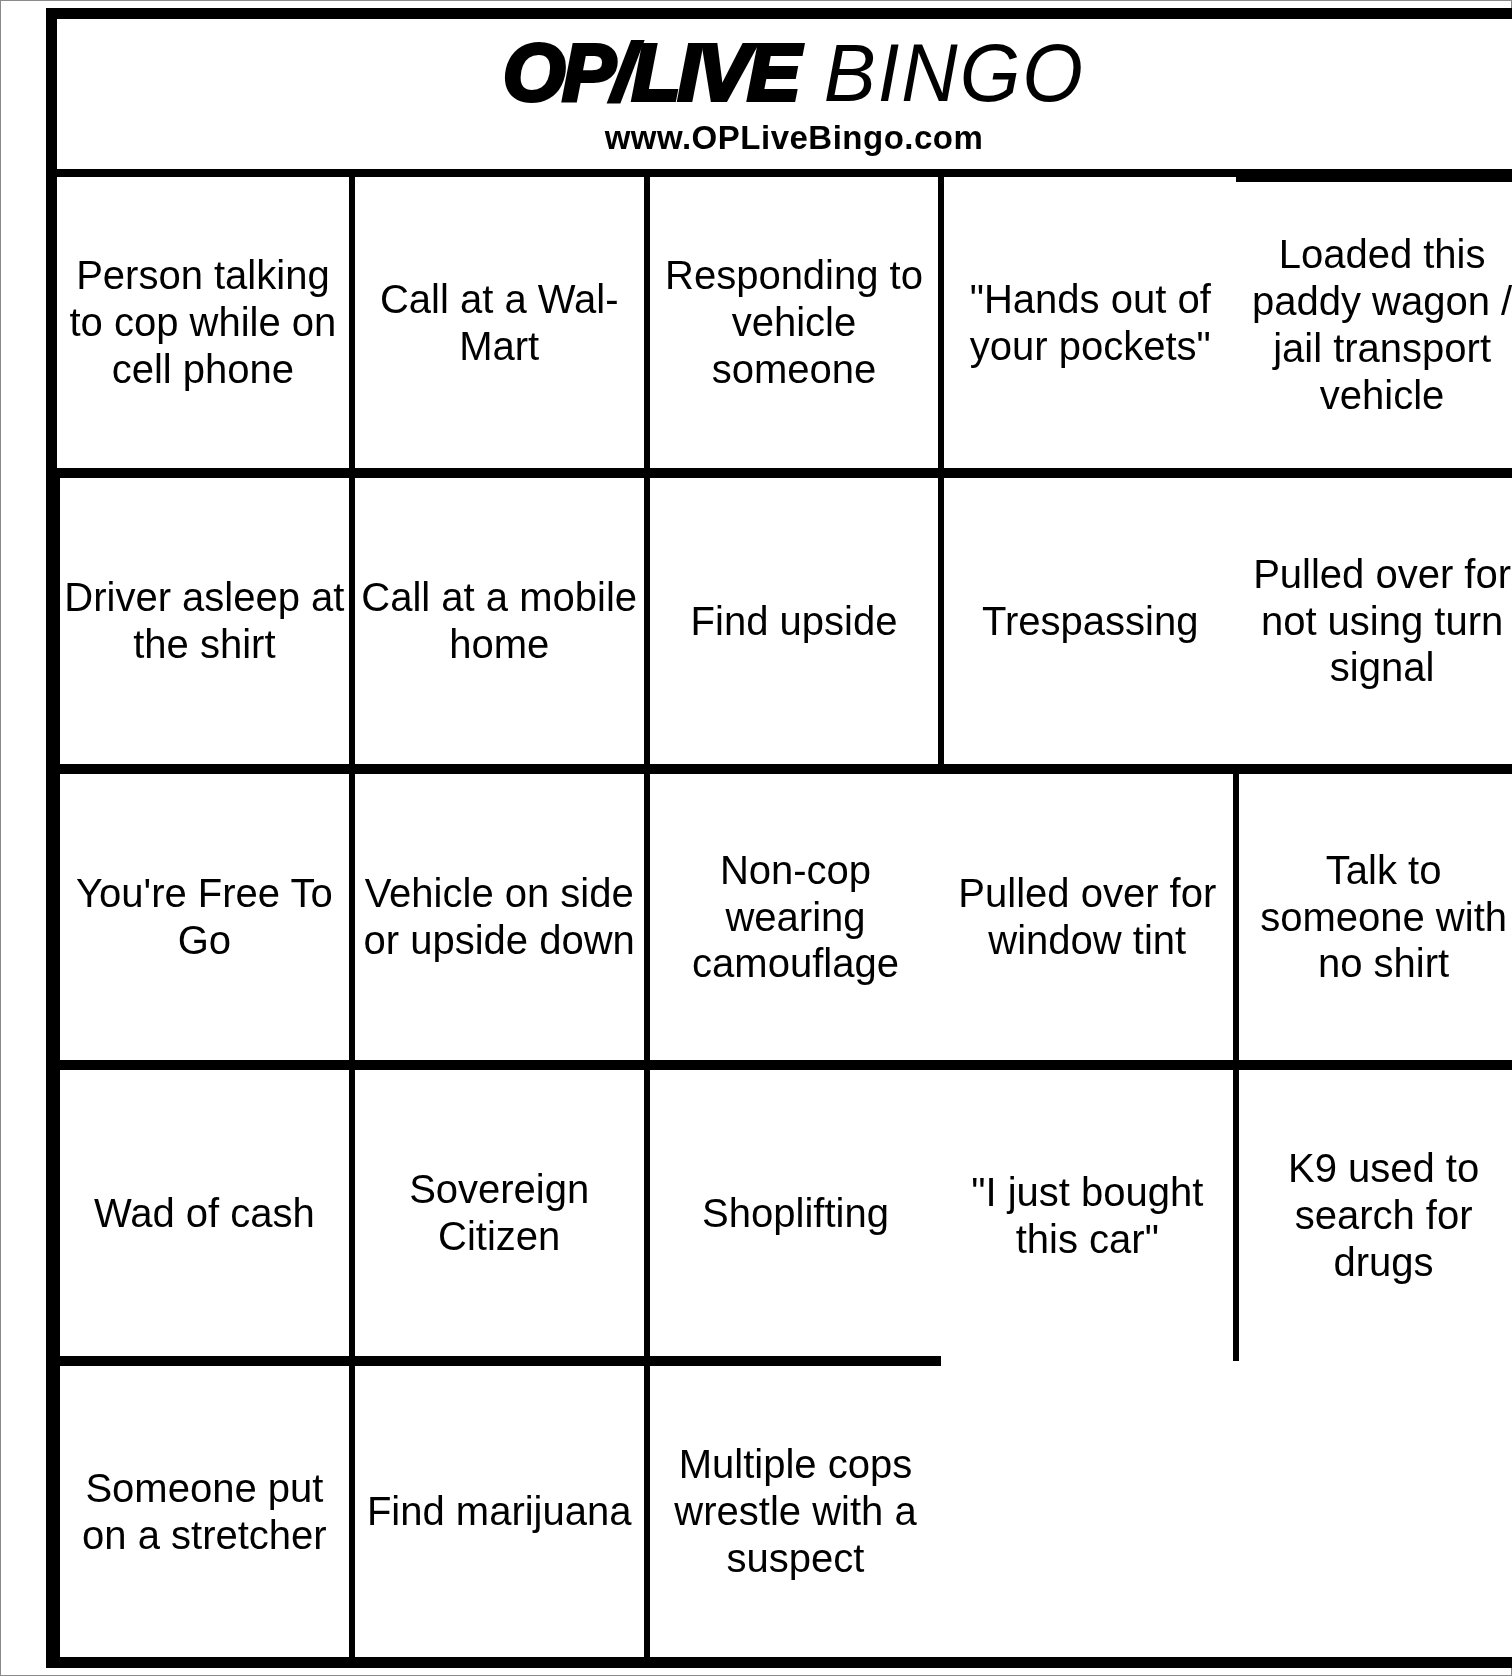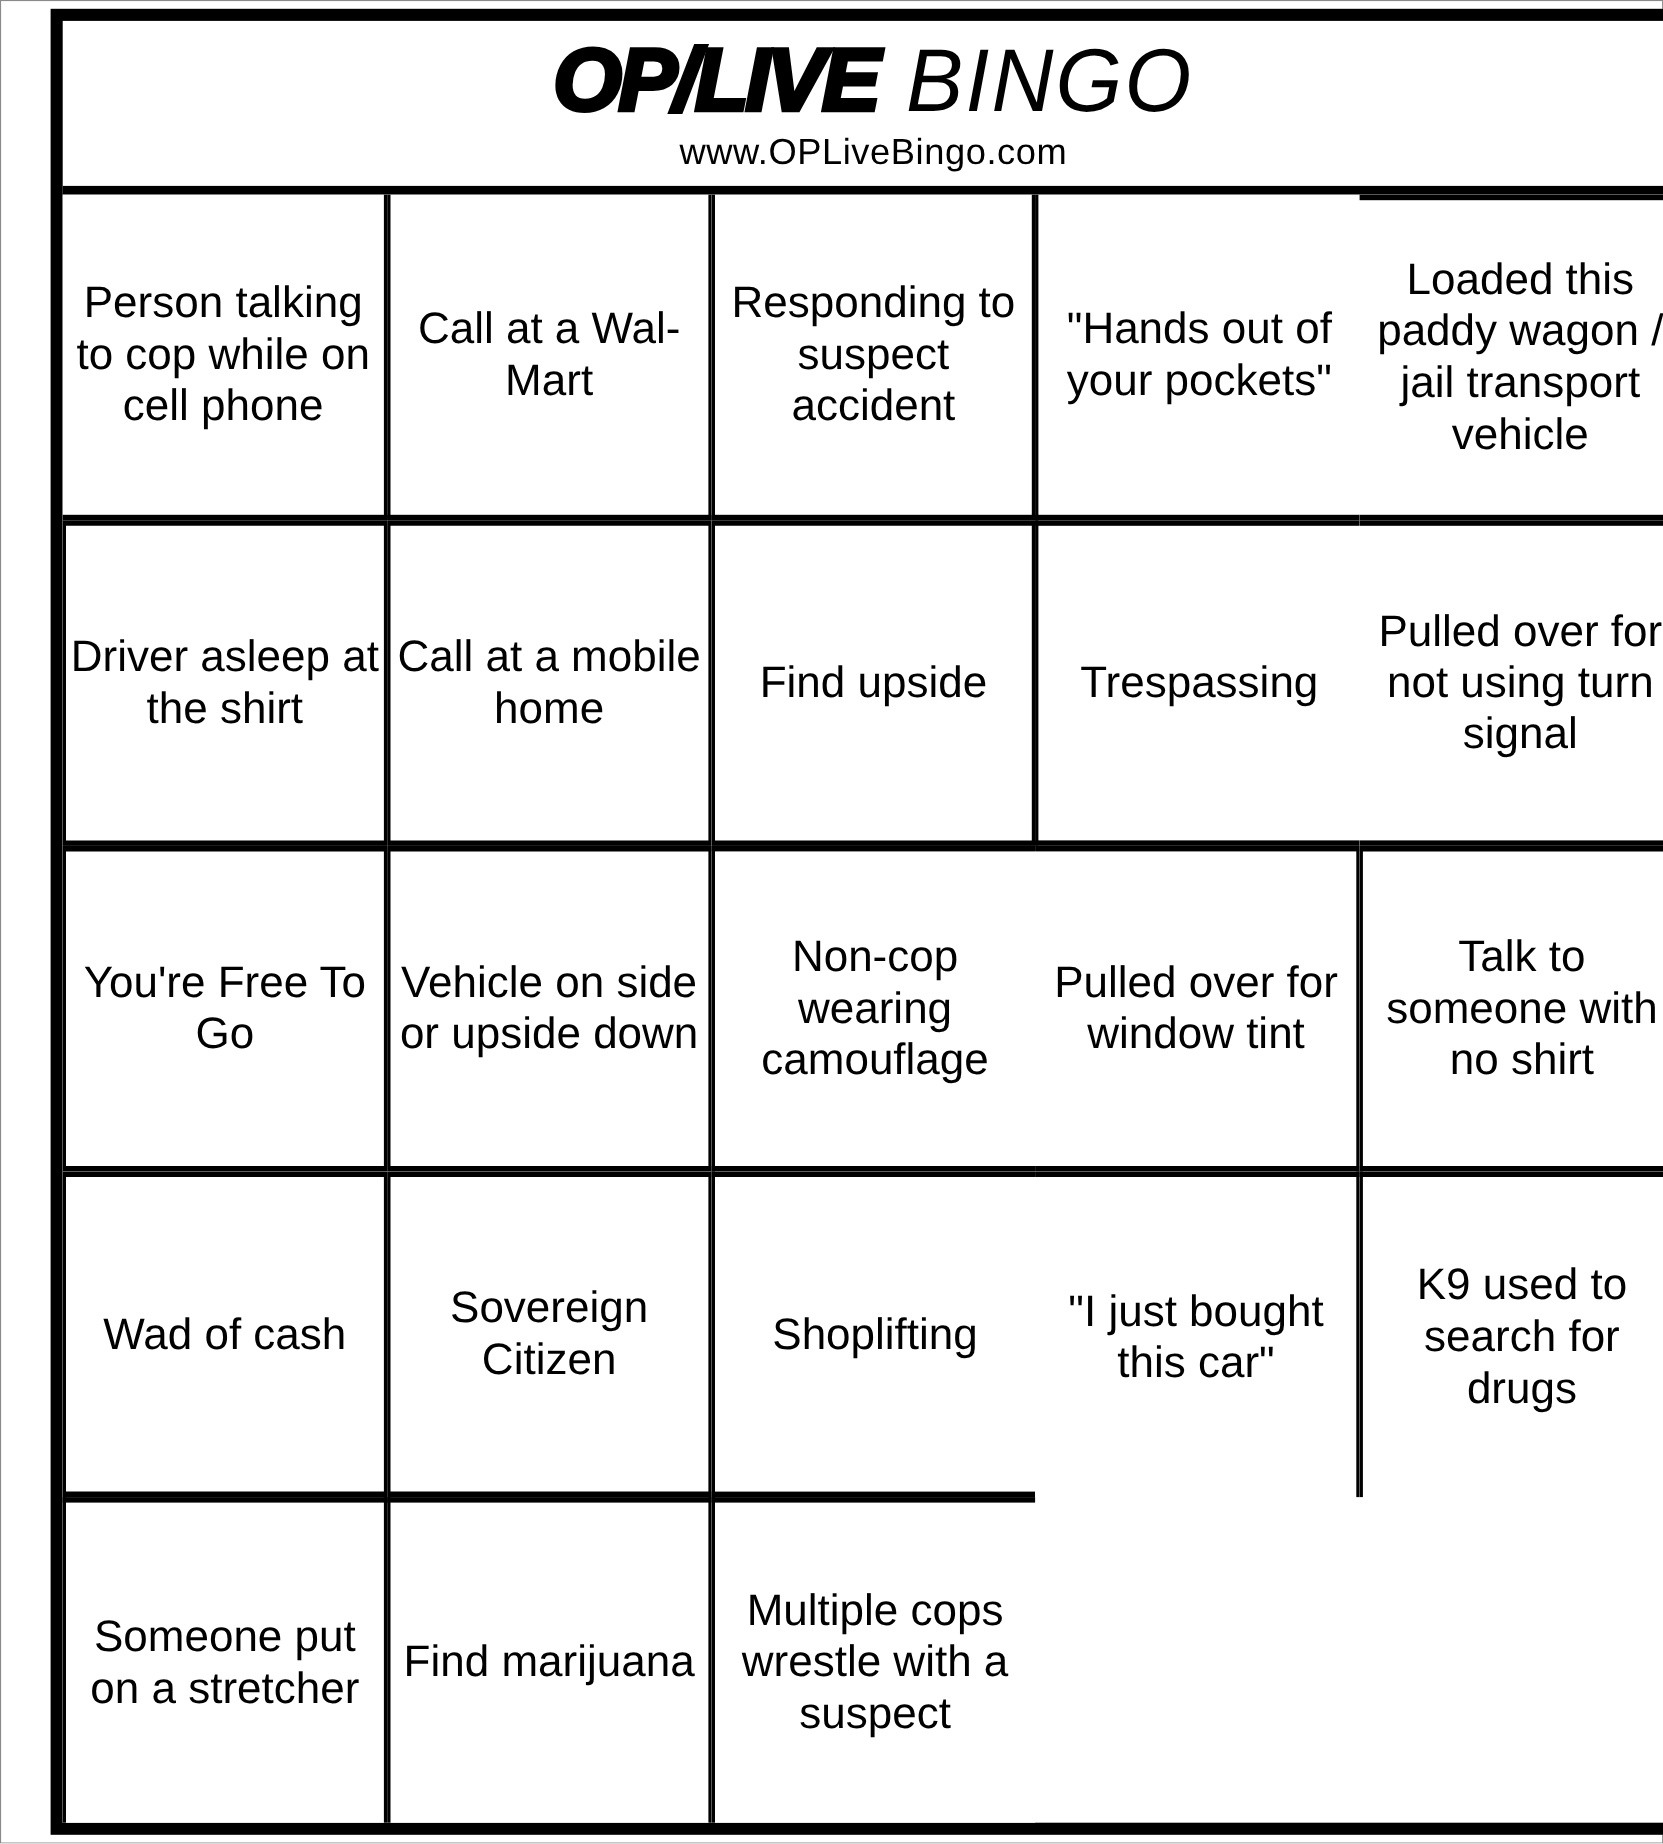--- a/index.html
+++ b/index.html
@@ -62,21 +62,21 @@
   .logo-sub {
     font-size: 78px;
     font-weight: normal;
     font-style: italic;
     letter-spacing: 2px;
     margin-left: 26px;
     transform: scaleY(1.04);
   }
   .url {
     font-size: 33px;
-    font-weight: normal;
+    font-weight: bold;
     letter-spacing: 0.5px;
   }
   
   .grid {
     flex: 1 1 auto;
     display: grid;
     grid-template-columns: repeat(5, 1fr);
     grid-template-rows: repeat(5, 1fr);
   }
   .cell {
@@ -110,21 +110,21 @@
       <div class="logo">
         <span class="logo-main">OP/LIVE</span>
         <span class="logo-sub">BINGO</span>
       </div>
       <div class="url">www.OPLiveBingo.com</div>
     </div>
 
     <div class="grid">
       <div class="cell r0 c0">Person talking to cop while on cell phone</div>
       <div class="cell r0 c1">Call at a Wal-Mart</div>
-      <div class="cell r0 c3">Responding to suspect accident</div>
+      <div class="cell r0 c3">Responding to vehicle someone</div>
       <div class="cell r0 c4">"Hands out of your pockets"</div>
 
       <div class="cell r1 c0">Loaded this paddy wagon / jail transport vehicle</div>
       <div class="cell r1 c1">Driver asleep at the shirt</div>
       <div class="cell r1 c2">Call at a mobile home</div>
       <div class="cell r1 c3">Find upside</div>
       <div class="cell r1 c4">Trespassing</div>
 
       <div class="cell r2 c0">Pulled over for not using turn signal</div>
       <div class="cell r2 c2 free">You're Free To Go</div>

